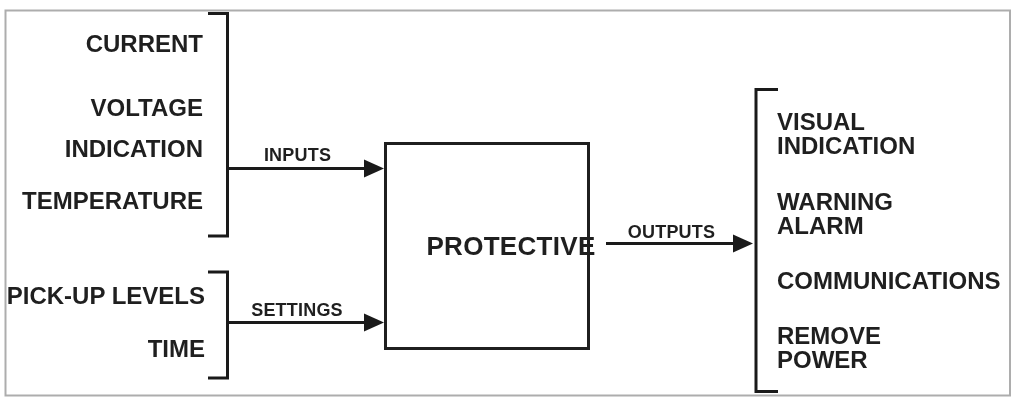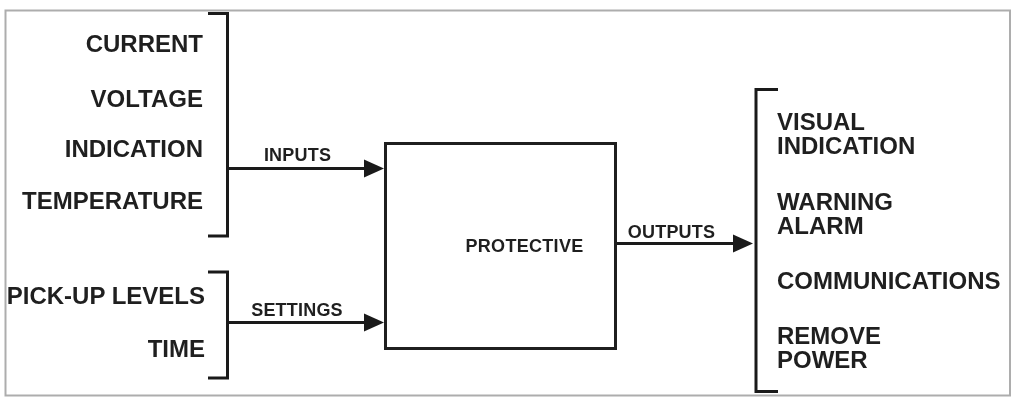--- a/index.html
+++ b/index.html
@@ -43,33 +43,33 @@
   .arrow-label {
     font-size: 18px;
     line-height: 15px;
     text-align: center;
     letter-spacing: 0.2px;
   }
   .relay-box {
     position: absolute;
     left: 384px;
     top: 142px;
-    width: 233px;
+    width: 206px;
     height: 208px;
     box-sizing: border-box;
     border: 3px solid #1f1f1f;
     background: #ffffff;
     display: flex;
     flex-direction: column;
     align-items: center;
     justify-content: center;
     text-align: center;
     color: #1f1f1f;
     font-weight: bold;
-    font-size: 18px;
+    font-size: 26px;
     line-height: 36px;
     letter-spacing: 0.3px;
     padding-left: 48px;
   }
 </style>
 </head>
 <body>
 
 <div class="canvas">
 
@@ -93,21 +93,21 @@
       <polygon points="384,322.5 364,313.5 364,331.5" fill="#1a1a1a"></polygon>
     </g>
 
     <g>
       <line x1="606" y1="243.5" x2="736" y2="243.5" stroke="#1a1a1a" stroke-width="3"></line>
       <polygon points="753,243.5 733,234.5 733,252.5" fill="#1a1a1a"></polygon>
     </g>
   </svg>
 
   <div class="txt src-label" style="right:821px; top:32px;">CURRENT</div>
-  <div class="txt src-label" style="right:821px; top:87px;margin-left:12px;">VOLTAGE</div>
+  <div class="txt src-label" style="right:821px; top:96px;margin-left:12px;">VOLTAGE</div>
   <div class="txt src-label" style="right:821px; top:137px;">INDICATION</div>
   <div class="txt src-label" style="right:821px; top:189px;margin-left:40px;">TEMPERATURE</div>
 
   <div class="txt src-label" style="right:819px; top:284px;">PICK-UP LEVELS</div>
   <div class="txt src-label" style="right:819px; top:337px;">TIME</div>
 
   <div class="txt arrow-label" style="left:224px; top:303px; width:146px;">SETTINGS</div>
   <div class="txt arrow-label" style="left:227px; top:148px; width:141px;">INPUTS</div>
   <div class="txt arrow-label" style="left:606px; top:225px; width:131px;">OUTPUTS</div>
 

